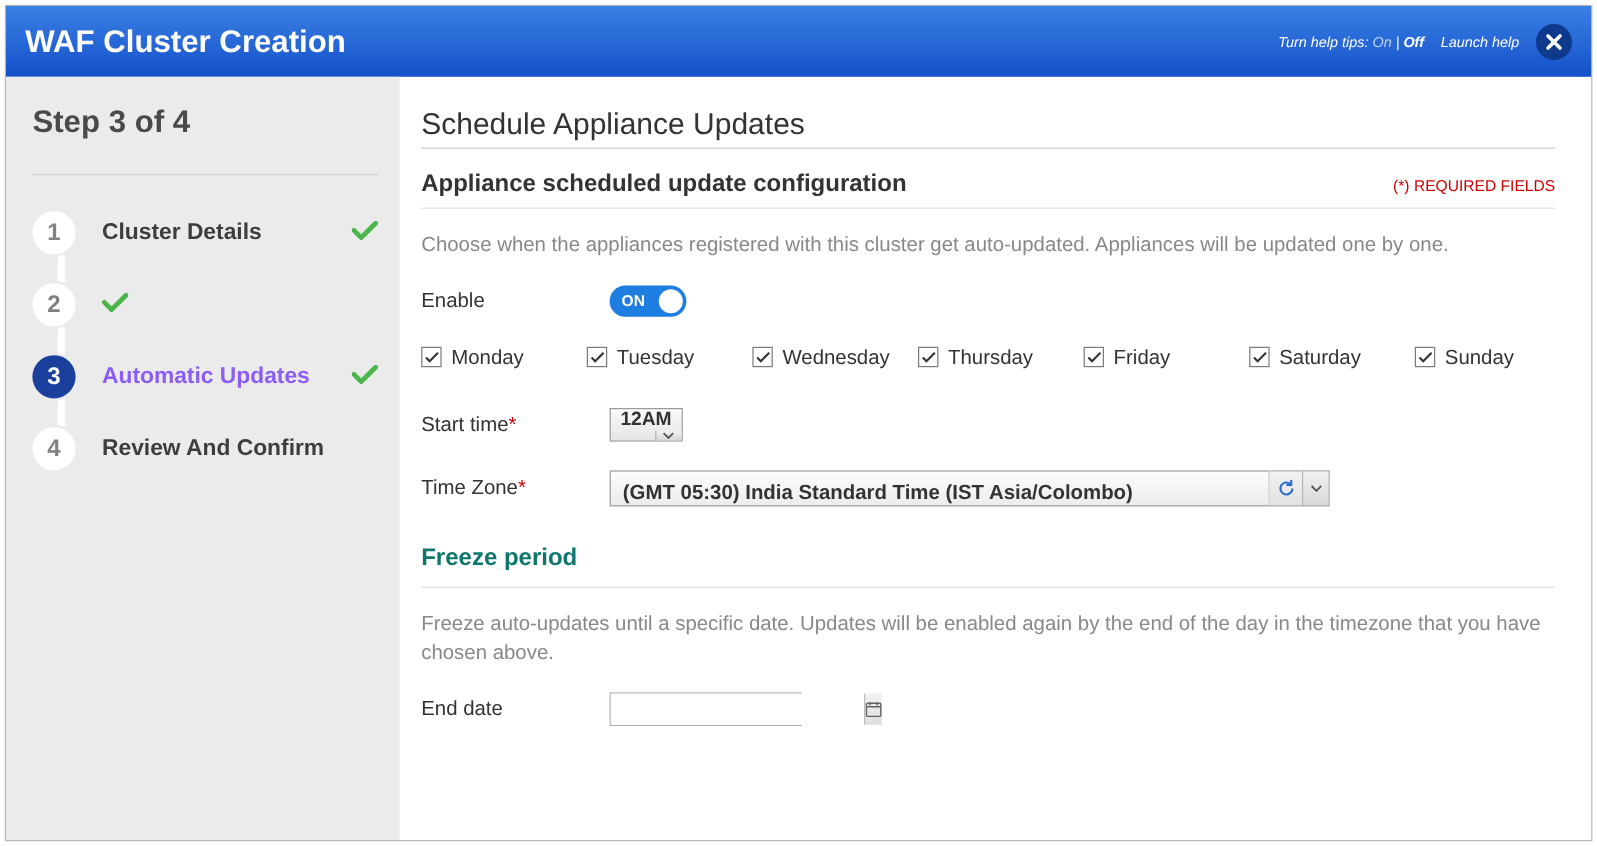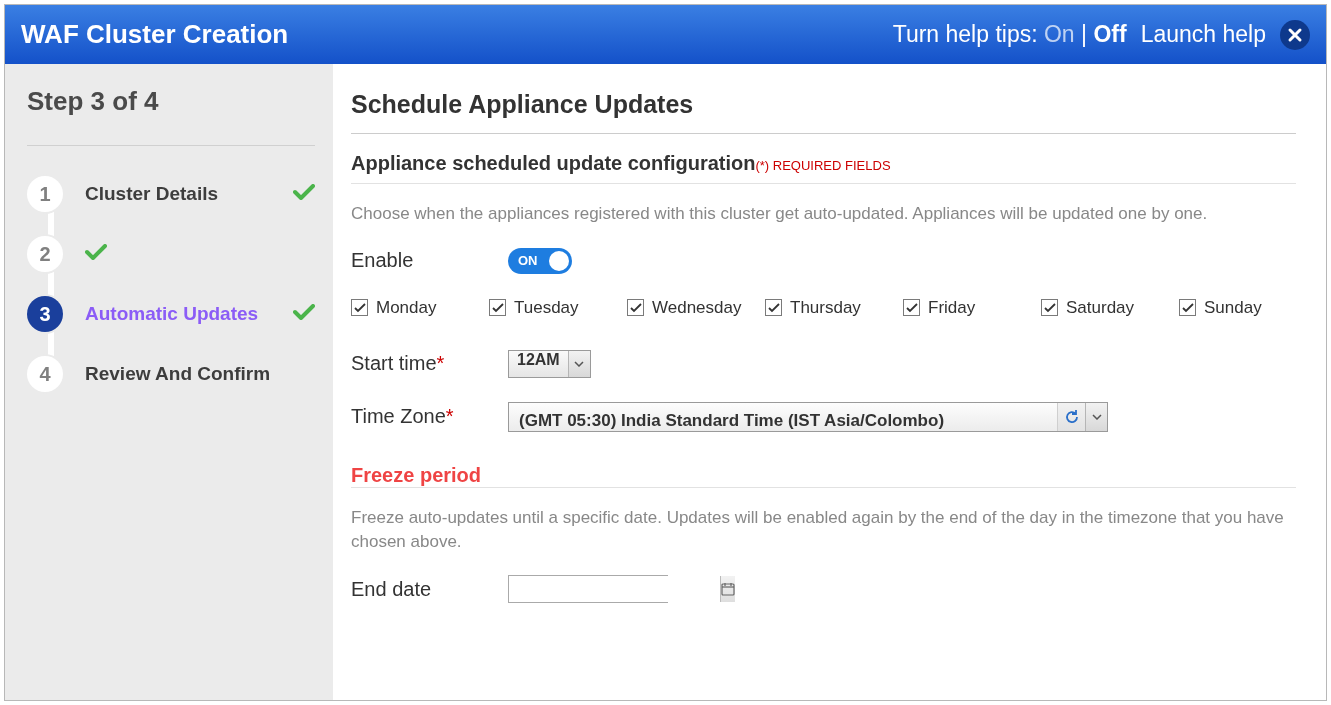--- a/index.html
+++ b/index.html
@@ -23,21 +23,22 @@
     padding: 0 16px;
   }
   .titlebar h1 {
     font-size: 26px;
     font-weight: bold;
   }
   .title-right {
     display: flex;
     align-items: center;
     gap: 14px;
-    font-size: 23px;
+    font-size: 12px;
+    font-style: italic;
   }
   .help-tips { }
   .help-tips .dim { opacity: .7; }
   .help-tips .bold { font-weight: bold; }
   .launch-help { cursor: pointer; }
   .close-btn {
     width: 30px; height: 30px;
     border-radius: 50%;
     background: #0e398c;
     display: flex; align-items: center; justify-content: center;
@@ -110,30 +111,31 @@
   .step-check svg { width: 22px; height: 16px; }
 
   
   .main {
     flex: 1;
     padding: 26px 30px 30px 18px;
   }
   .main h2.page-title {
     font-size: 25px;
     color: #333;
-    font-weight: bold;
-    margin-bottom: 14px;
+    font-weight: normal;
+    margin-bottom: 4px;
   }
   .section-rule {
     border: none; border-top: 1px solid #ccc;
     margin-bottom: 18px;
   }
   .section-head {
     display: flex;
     align-items: baseline;
+    justify-content: space-between;
     margin-bottom: 8px;
   }
   .section-head h3 {
     font-size: 20px;
     font-weight: bold;
     color: #333;
   }
   .req-note {
     color: #cc0000;
     font-size: 13px;
@@ -149,21 +151,21 @@
     margin-bottom: 22px;
   }
 
   .form-row {
     display: flex;
     align-items: center;
     margin-bottom: 24px;
   }
   .form-label {
     width: 157px;
-    font-size: 20px;
+    font-size: 17px;
     color: #333;
   }
   .req { color: #cc0000; }
 
   
   .toggle {
     width: 64px; height: 26px;
     border-radius: 13px;
     background: #1e7de0;
     position: relative;
@@ -201,25 +203,26 @@
   .chk {
     width: 17px; height: 17px;
     border: 1px solid #7a7a7a;
     background: #fff;
     display: flex; align-items: center; justify-content: center;
   }
   .chk svg { width: 12px; height: 10px; }
 
   
   .select-small {
-    display: flex; align-items: flex-start;
+    display: flex; align-items: flex-end;
     border: 1px solid #9a9a9a;
     background: linear-gradient(#fafafa, #e5e5e5);
     height: 28px;
     cursor: pointer;
+    flex-direction: column;
   }
   .select-small .val {
     padding: 0 8px;
     font-size: 16px; font-weight: bold; color: #333;
   }
   .select-small .arrow, .select-wide .arrow {
     width: 22px; height: 100%;
     border-left: 1px solid #b5b5b5;
     display: flex; align-items: center; justify-content: center;
     background: linear-gradient(#f2f2f2,#d8d8d8);
@@ -422,21 +425,21 @@
             </span>
           <span class="arrow">
               <svg viewBox="0 0 10 6">
                 <path d="M1 1 L5 5 L9 1" stroke="#555" stroke-width="1.5" fill="none"></path>
               </svg>
             </span>
         </div>
       </div>
 
       <div class="section2">
-        <h3 style="font-size:20px;font-weight:bold;color:#ef4444;margin-bottom:0">Freeze period</h3>
+        <h3 style="font-size:20px;font-weight:bold;color:#0f766e;margin-bottom:12px">Freeze period</h3>
         <hr class="section-sub">
         <p class="desc">Freeze auto-updates until a specific date. Updates will be enabled again by the end of the day in the timezone that you have chosen above.</p>
         <div class="form-row">
           <div class="form-label">End date</div>
           <div class="date-input">
             <input type="text" value="" style="">
             <span class="cal">
                 <svg viewBox="0 0 14 14">
                   <rect x="1" y="2" width="12" height="11" rx="1" fill="none" stroke="#666" stroke-width="1.2"></rect>
                   <line x1="1" y1="5" x2="13" y2="5" stroke="#666" stroke-width="1.2"></line>

